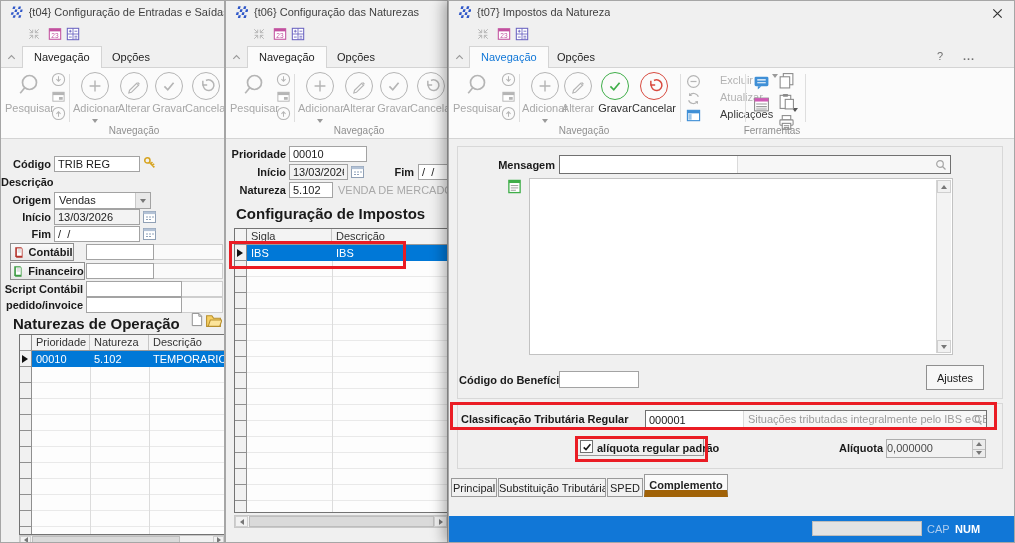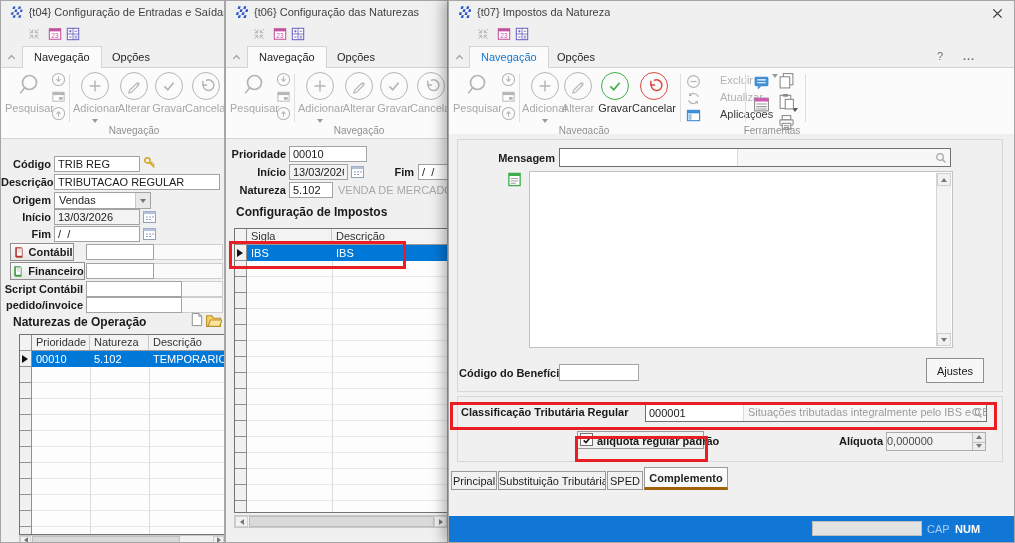--- a/index.html
+++ b/index.html
@@ -39,21 +39,21 @@
   
   .body{position:absolute;left:0;right:0;top:138px;bottom:0;background:#f0f0f0;overflow:hidden}
   .flabel{position:absolute;font-weight:bold;white-space:nowrap;color:#1a1a1a}
   .flabel.r{text-align:right}
   .tfield{position:absolute;height:16px;border:1px solid #a3a3a3;background:#fff;font:11px "Liberation Sans","DejaVu Sans",sans-serif;padding:0 3px;color:#1a1a1a;outline:none}
   .tfield.ro{background:#f3f3f3}
   .gseg{position:absolute;height:16px;border:1px solid #cecece;border-left:none;background:#fafafa;color:#9e9e9e;line-height:14px;padding:0 3px;overflow:hidden;white-space:nowrap}
   .combo{position:absolute;height:17px;border:1px solid #a3a3a3;background:#fff;line-height:15px;padding:0 4px}
   .combobtn{position:absolute;right:0;top:0;bottom:0;width:15px;background:#e9e9e9;border-left:1px solid #c9c9c9;display:flex;align-items:center;justify-content:center}
   .btn3d{position:absolute;border:1px solid #8f8f8f;background:linear-gradient(#fafafa,#e7e7e7);display:flex;align-items:center;justify-content:center;gap:4px;font-weight:bold;color:#1a1a1a}
-  .sechdr{position:absolute;font-weight:bold;font-size:12px;color:#1a1a1a;white-space:nowrap}
+  .sechdr{position:absolute;font-weight:bold;font-size:15px;color:#1a1a1a;white-space:nowrap}
   .mini{position:absolute;width:16px;height:16px}
   
   .grid{position:absolute;border:1px solid #737373;background:#fdfdfd;overflow:hidden}
   .ghead{position:absolute;left:0;right:0;top:0;height:16px;background:#f3f3f3;border-bottom:1px solid #9a9a9a}
   .gh{position:absolute;top:0;height:15px;line-height:15px;padding-left:4px;border-right:1px solid #c6c6c6;color:#333;overflow:hidden;white-space:nowrap}
   .rowhdrcol{position:absolute;left:0;top:16px;bottom:0;width:12px;border-right:1px solid #8f8f8f;background:repeating-linear-gradient(#f1f1f1 0 15px,#909090 15px 16px)}
   .gempty{position:absolute;top:16px;bottom:0;background:repeating-linear-gradient(#fdfdfd 0 15px,#e9e9e9 15px 16px)}
   .gcoldiv{position:absolute;width:1px;background:#dcdcdc;top:16px;bottom:0}
   .grow{position:absolute;height:16px;background:#0078d7;color:#fff}
   .gc{position:absolute;top:0;height:16px;line-height:16px;padding-left:4px;white-space:nowrap;overflow:hidden}
@@ -76,21 +76,21 @@
   .textarea{position:absolute;background:#fff;border:1px solid #c2c2c2}
   .cbbox{position:absolute;width:13px;height:13px;border:1px solid #707070;background:#fff;display:flex;align-items:center;justify-content:center}
   .cboutline{position:absolute;border:1px solid #9a9a9a}
   .spinfield{position:absolute;background:#f2f2f2;border:1px solid #adadad}
   .spinval{position:absolute;left:0;right:16px;top:0;bottom:0;text-align:left;line-height:17px;color:#4a4a4a;padding-right:2px}
   .spinbtns{position:absolute;right:0;top:0;bottom:0;width:13px;border-left:1px solid #c2c2c2}
   .spinbtns .sb{position:absolute;left:0;right:0;height:50%;background:#ececec;display:flex;align-items:center;justify-content:center}
   .spinbtns .sb.dn{bottom:0;border-top:1px solid #c2c2c2}
   
   .btab{position:absolute;border:1px solid #9a9a9a;background:#f1f1f1;text-align:center;line-height:18px;white-space:nowrap;overflow:hidden}
-  .btab.active{background:#fafafa;border-bottom:3px solid #a16207;font-weight:bold;line-height:21px}
+  .btab.active{background:#fafafa;border-bottom:7px solid #a16207;font-weight:bold;line-height:21px}
   .statusbar{position:absolute;left:0;right:0;bottom:0;height:26px;background:#1177d7}
   .statusinset{position:absolute;height:15px;background:#e3e3e3;border:1px solid #bdbdbd}
   .statcap{position:absolute;color:#aecdef}
   .statnum{position:absolute;color:#fff;font-weight:bold}
   
   .anno{position:absolute;border:3px solid #ea1c24;pointer-events:none;z-index:60}
   .i11{width:11px;height:11px}.i12{width:12px;height:12px}.i13{width:13px;height:13px}
   .i14{width:14px;height:14px}.i15{width:15px;height:15px}.i17{width:17px;height:17px}
   .i20{width:20px;height:20px}.i26{width:26px;height:26px}
   .cGray{color:#b5b5b5}.cGrayD{color:#8a8a8a}.cMagenta{color:#c2519f}.cViolet{color:#6a63c0}
@@ -320,21 +320,20 @@
       <div class="grouplabel" style="left:55px;width:156px">Navegação</div>
     </div>
     <div class="body">
       <span class="flabel r" style="left:0;width:50px;top:19px">Código</span>
       <input class="tfield" style="left: 53px; top: 17px; width: 86px;" value="TRIB REG">
       <span class="mini" style="left:142px;top:17px"><svg class="i14 cGold">
             <use href="#ic-key"></use>
           </svg></span>
 
       <span class="flabel r" style="left:0;width:50px;top:37px">Descrição</span>
-      <input class="tfield" style="left: 53px; top: 35px; width: 166px;" value="TRIBUTACAO REGULAR">
 
       <span class="flabel r" style="left:0;width:50px;top:55px">Origem</span>
       <div class="combo" style="left:53px;top:53px;width:97px">
         <span>Vendas</span>
         <span class="combobtn">
             <span class="tri-d"></span>
           </span>
       </div>
 
       <span class="flabel r" style="left:0;width:50px;top:72px">Início</span>
@@ -655,21 +654,21 @@
       <span class="ticon" style="left:329px;top:25px"><svg class="i17 cGrayD">
             <use href="#ic-paste"></use>
           </svg></span>
       <span class="ticon" style="left:329px;top:46px"><svg class="i17 cGrayD">
             <use href="#ic-printer"></use>
           </svg></span>
       <div class="grouplabel" style="left:50px;width:170px">Navegação</div>
       <div class="grouplabel" style="left:294px;width:58px">Ferramentas</div>
       <div class="vsep" style="left:356px"></div>
     </div>
-    <div class="body" style="top:133px">
+    <div class="body" style="top:140px">
       <div class="groupbox" style="left:8px;top:5px;width:546px;height:253px"></div>
 
       <span class="flabel r" style="left:10px;width:96px;top:18px">Mensagem</span>
       <div class="composite" style="left:110px;top:14px;width:392px;height:19px">
         <input style="width: 176px;">
         <div class="compgray" style="left:177px;right:0"></div>
         <span class="fmag"><svg class="i12">
               <use href="#ic-search-sm"></use>
             </svg></span>
       </div>

